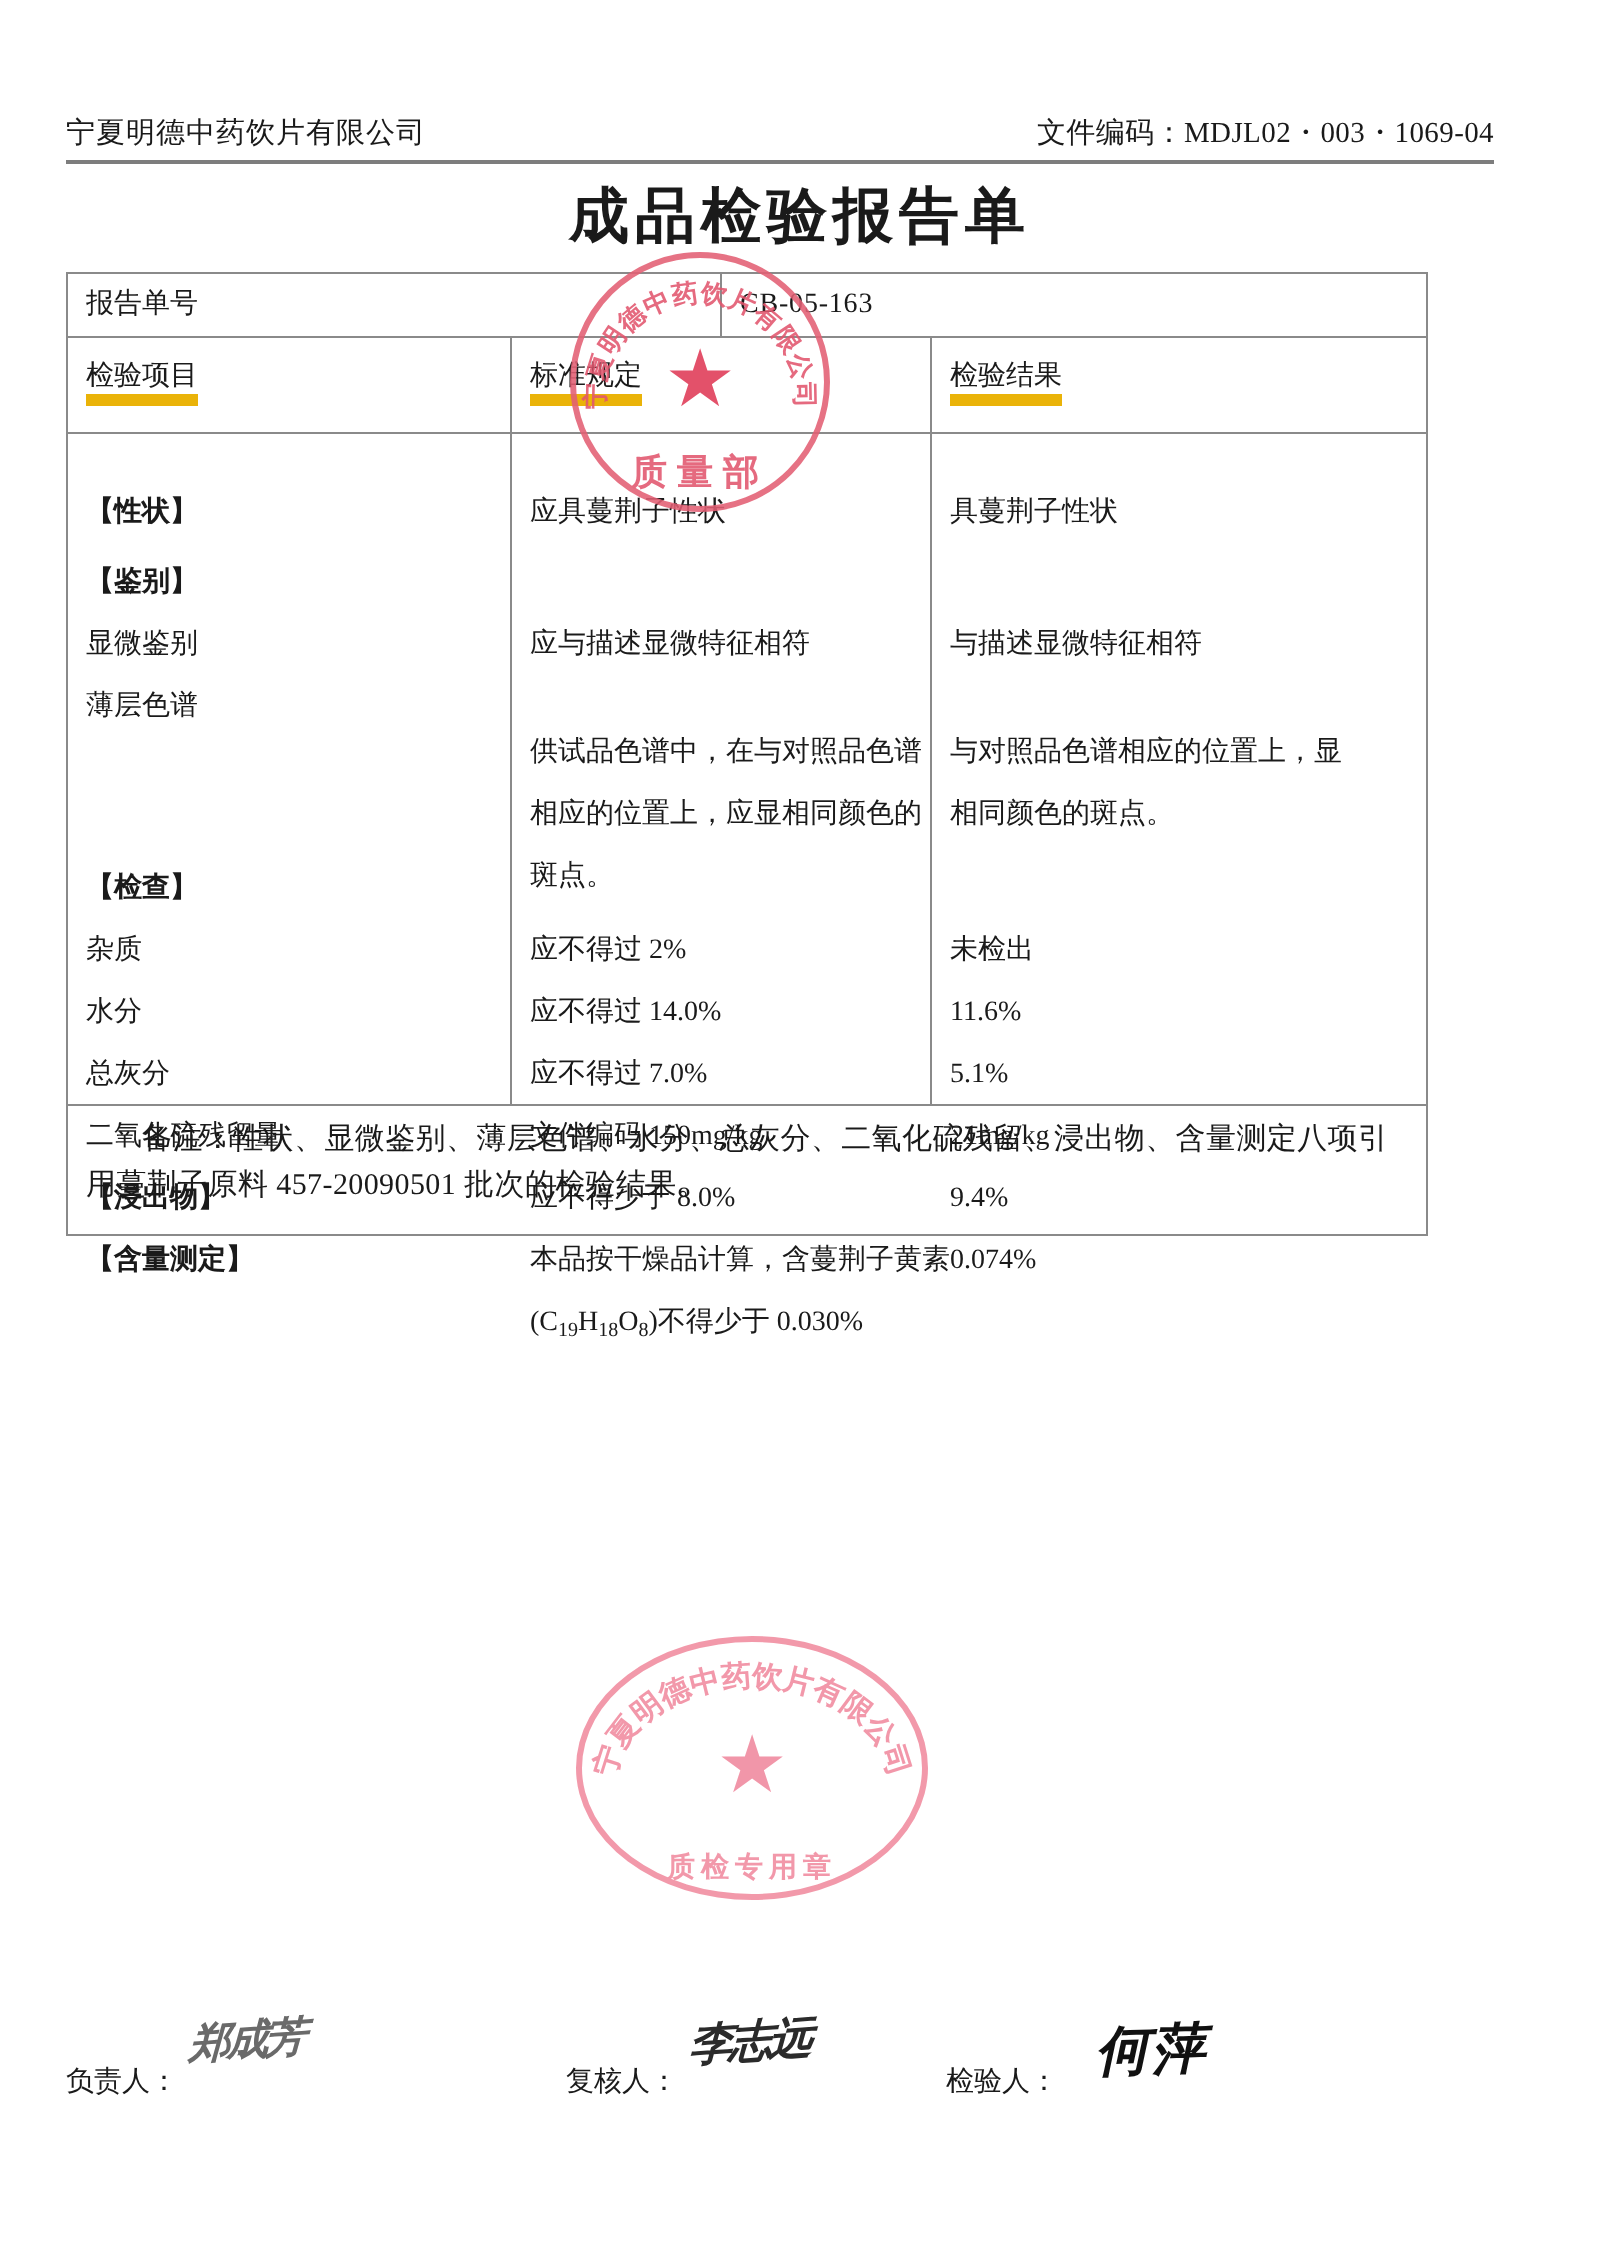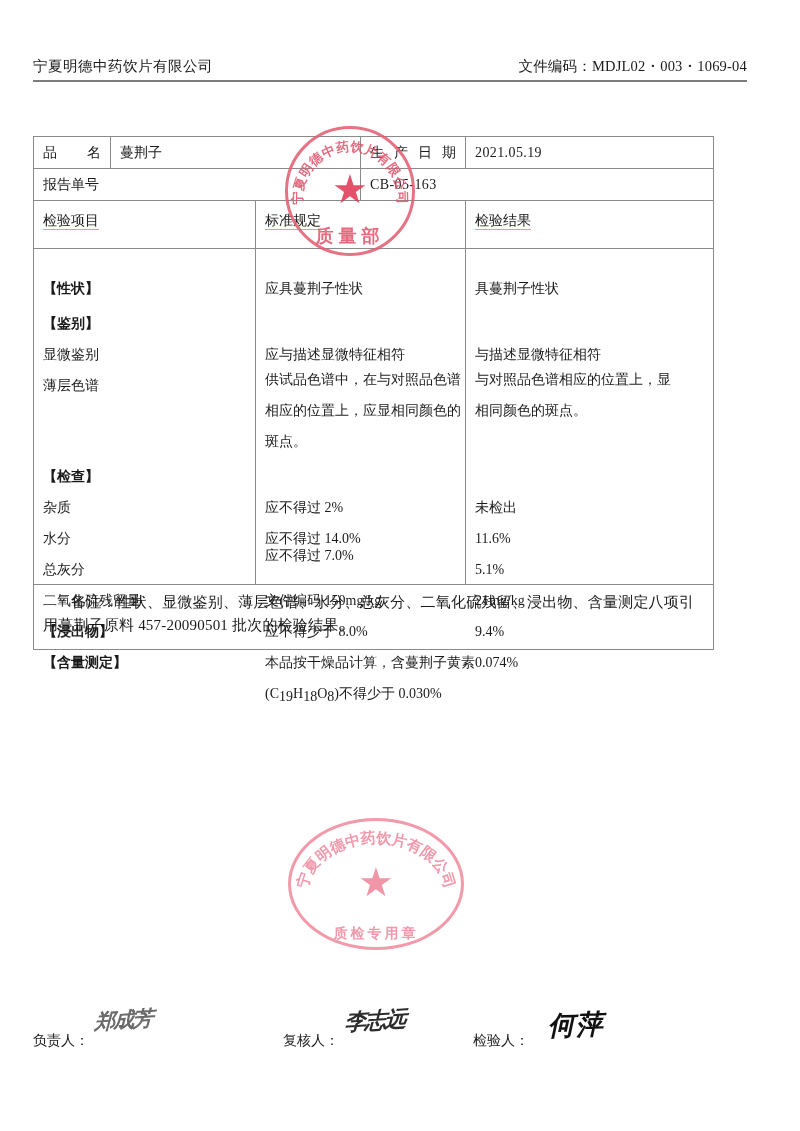--- a/index.html
+++ b/index.html
@@ -83,21 +83,21 @@
   .num-val { font-family: "Liberation Serif", serif; letter-spacing: .4px; }
 
   
   .col-head {
     padding-top: 9px !important;
     padding-bottom: 0 !important;
     vertical-align: top !important;
     height: 38px;
   }
   .col-head span {
-    border-bottom: 1px solid #eab308;
+    border-bottom: 6px solid #eab308;
     padding-bottom: 1px;
   }
 
   
   .insp-cell {
     vertical-align: top !important;
     padding-top: 0 !important;
     padding-bottom: 0 !important;
     height: 335px;
   }
@@ -105,24 +105,25 @@
   .insp-line {
     position: absolute;
     left: 0;
     white-space: nowrap;
   }
   .insp-wrap {
     position: absolute;
     left: 0;
     line-height: 31px;
     white-space: normal;
+    margin-top: 29px;
   }
   .bracket { font-weight: bold; }
 
-  sub { font-size: 14px; vertical-align: -3px; }
+  sub { font-size: 10px; vertical-align: -3px; }
 
   
   .concl-cell {
     height: 34px;
     text-align: center;
     font-size: 15px;
     letter-spacing: .3px;
   }
   .remark-cell {
     height: 58px;
@@ -228,36 +229,31 @@
 <body>
 
 <div class="page">
 
   <div class="doc-header">
     <div class="company-name">宁夏明德中药饮片有限公司</div>
     <div class="doc-code"><span>文件编码：</span><span>MDJL02・003・1069-04</span></div>
   </div>
   <div class="header-rule"></div>
 
+  <div class="doc-title">成品检验报告单</div>
 
   <table class="main-table">
     <colgroup>
       <col style="width:77px">
       <col style="width:145px">
       <col style="width:105px">
       <col style="width:105px">
       <col style="width:248px">
     </colgroup>
     <tbody>
-      <tr class="row-info">
-        <td class="lbl">品名</td>
-        <td colspan="2">蔓荆子</td>
-        <td class="lbl">生产日期</td>
-        <td class="num-val">2021.05.19</td>
-      </tr>
       <tr class="row-info">
         <td colspan="3">报告单号</td>
         <td colspan="2" class="num-val">CB-05-163</td>
       </tr>
 
       <tr>
         <td colspan="2" class="col-head"><span>检验项目</span></td>
         <td colspan="2" class="col-head"><span>标准规定</span></td>
         <td class="col-head"><span>检验结果</span></td>
       </tr>
@@ -280,21 +276,21 @@
           </div>
         </td>
 
         <td colspan="2" class="insp-cell">
           <div class="insp-list">
             <div class="insp-line" style="top:29px">应具蔓荆子性状</div>
             <div class="insp-line" style="top:95px">应与描述显微特征相符</div>
             <div class="insp-wrap" style="top:115px; width:196px">供试品色谱中，在与对照品色谱相应的位置上，应显相同颜色的斑点。</div>
             <div class="insp-line" style="top:248px">应不得过 2%</div>
             <div class="insp-line" style="top:279px">应不得过 14.0%</div>
-            <div class="insp-line" style="top:296px">应不得过 7.0%</div>
+            <div class="insp-line" style="top:310px">应不得过 7.0%</div>
             <div class="insp-line" style="top:341px">文件编码 150mg/kg</div>
             <div class="insp-line" style="top:372px">应不得少于 8.0%</div>
             <div class="insp-line" style="top:403px"><span>本品按干燥品计算，含蔓荆子黄素</span></div>
             <div class="insp-line" style="top:434px"><span>(C</span><sub>19</sub><span>H</span><sub>18</sub><span>O</span><sub>8</sub><span>)不得少于 0.030%</span></div>
           </div>
         </td>
 
         <td class="insp-cell">
           <div class="insp-list">
             <div class="insp-line" style="top:29px">具蔓荆子性状</div>

